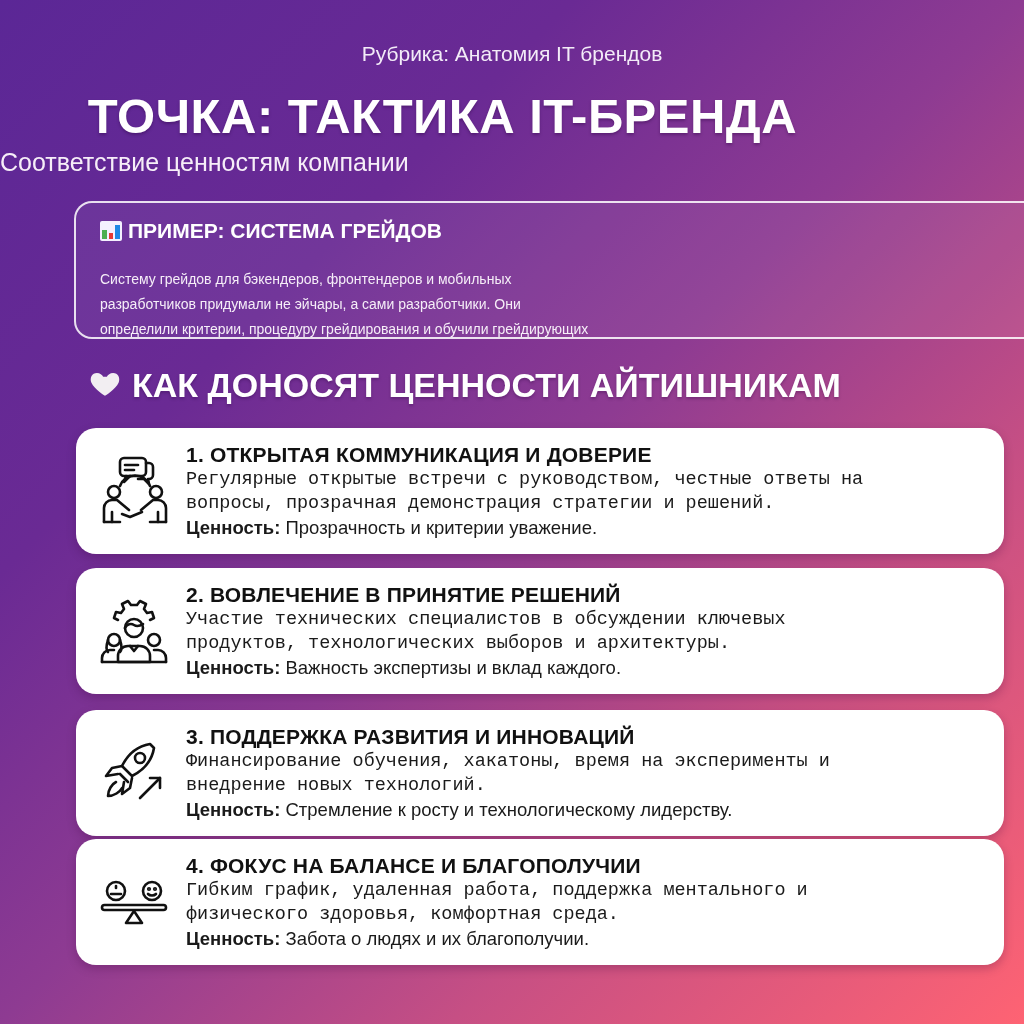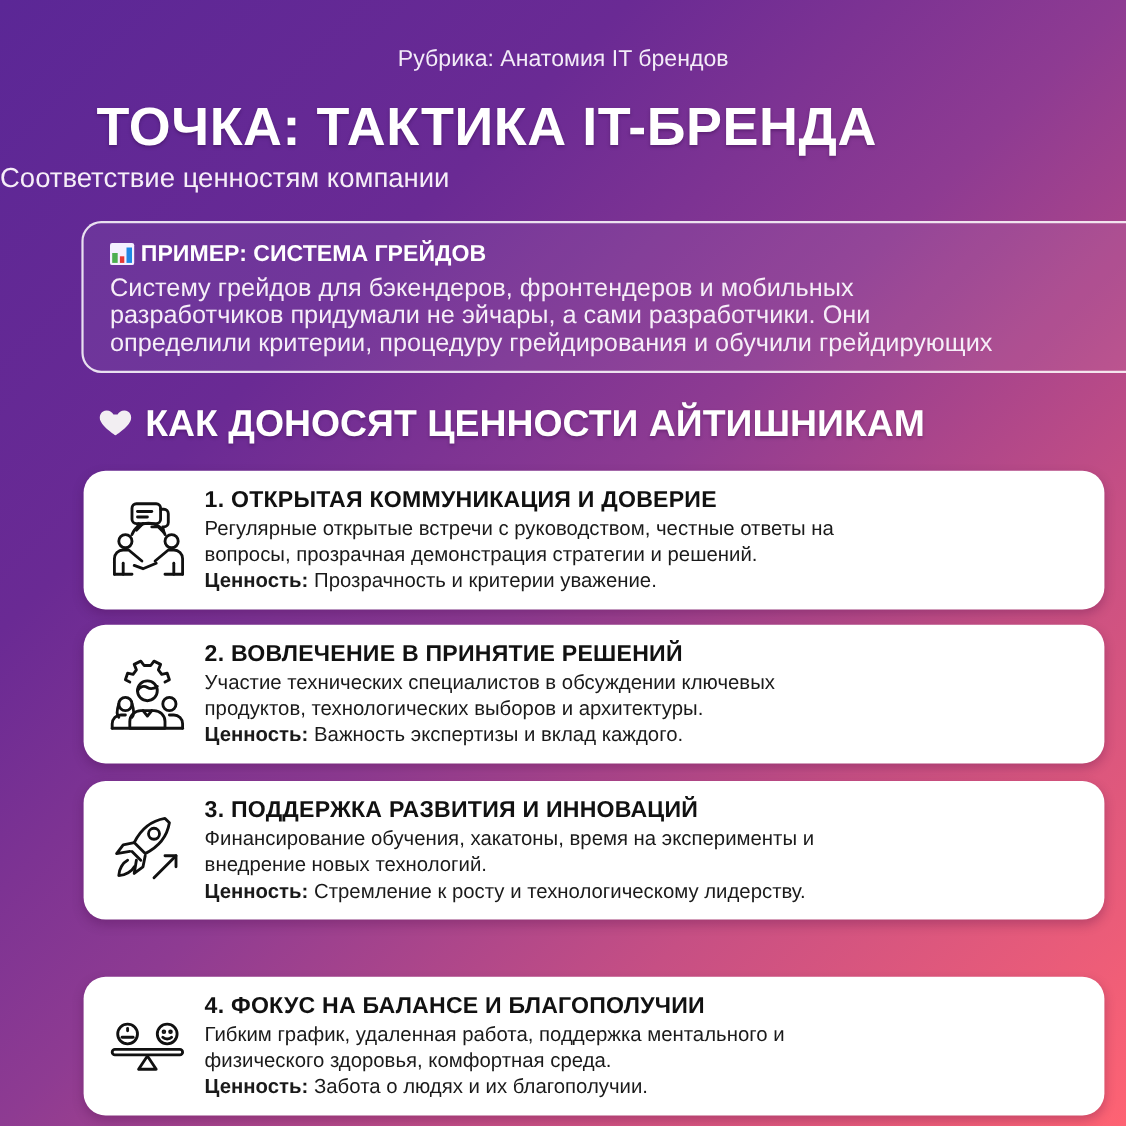--- a/index.html
+++ b/index.html
@@ -30,38 +30,38 @@
       border-radius: 18px;
       background: rgba(255,255,255,0.06);
       padding: 14px 24px 0 24px;
     }
     .example-title {
       display: flex; align-items: center; gap: 6px;
       font-size: 21px; font-weight: 700; color: #fff; height: 28px;
     }
     .chart-icon { width: 22px; height: 20px; display: inline-flex; align-items: flex-end; gap: 2px; background: #f4f0ff; padding: 2px; border-radius: 2px; }
     .chart-icon span { display: block; width: 5px; }
-    .example-text { font-size: 23px; line-height: 25px; color: #f6eef8; margin-top: 4px; }
+    .example-text { font-size: 14px; line-height: 25px; color: #f6eef8; margin-top: 22px; }
     .section-title {
       position: absolute; left: 88px; top: 366px; width: 860px;
       display: flex; align-items: flex-start; gap: 10px;
       font-size: 34px; font-weight: 700; color: #fff;
       text-shadow: 0 2px 3px rgba(40,0,60,0.3);
     }
     .heart-icon { width: 34px; height: 34px; }
     .card {
       position: absolute; left: 76px; width: 928px; height: 126px;
       background: #ffffff; border-radius: 20px;
       box-shadow: 0 4px 10px rgba(60,0,60,0.25);
       color: #111;
     }
     .card-icon { position: absolute; left: 18px; top: 22px; width: 80px; height: 80px; }
     .card-body { position: absolute; left: 110px; top: 14px; right: 20px; }
     .card-title { font-size: 21px; font-weight: 700; color: #111; line-height: 26px; letter-spacing: 0.2px; }
-    .card-text { font-size: 18.5px; line-height: 24px; color: #1a1a1a; }
+    .card-text { font-size: 18.5px; line-height: 24px; color: #1a1a1a; font-family: Liberation Mono, monospace; }
     .card-value { font-size: 18.5px; line-height: 24px; color: #1a1a1a; }
     .card-value b { font-weight: 700; }
   </style>
 </head>
 <body>
 
 <div class="rubric">Рубрика: Анатомия IT брендов</div>
 <div class="title">ТОЧКА: ТАКТИКА IT-БРЕНДА</div>
 <div class="subtitle">Соответствие ценностям компании</div>
 
@@ -154,21 +154,21 @@
   <div class="card-body">
     <div class="card-title">3. ПОДДЕРЖКА РАЗВИТИЯ И ИННОВАЦИЙ</div>
     <div class="card-text">
       <div>Финансирование обучения, хакатоны, время на эксперименты и</div>
       <div>внедрение новых технологий.</div>
     </div>
     <div class="card-value"><b>Ценность:</b><span> Стремление к росту и технологическому лидерству.</span></div>
   </div>
 </div>
 
-<div class="card" style="top:888px;">
+<div class="card" style="top:839px;">
   <svg class="card-icon" viewBox="0 0 80 80" fill="none" stroke="#111" stroke-width="2.6" stroke-linecap="round" stroke-linejoin="round">
     <circle cx="22" cy="30" r="9"></circle>
     <line x1="17" y1="33" x2="27" y2="33"></line>
     <line x1="22" y1="25" x2="22" y2="27"></line>
     <circle cx="58" cy="30" r="9"></circle>
     <circle cx="55" cy="28" r="0.8" fill="#111"></circle>
     <circle cx="61" cy="28" r="0.8" fill="#111"></circle>
     <path d="M54 33c2 2 6 2 8 0"></path>
     <rect x="8" y="44" width="64" height="5" rx="2.5"></rect>
     <path d="M40 50l-8 12h16z"></path>

